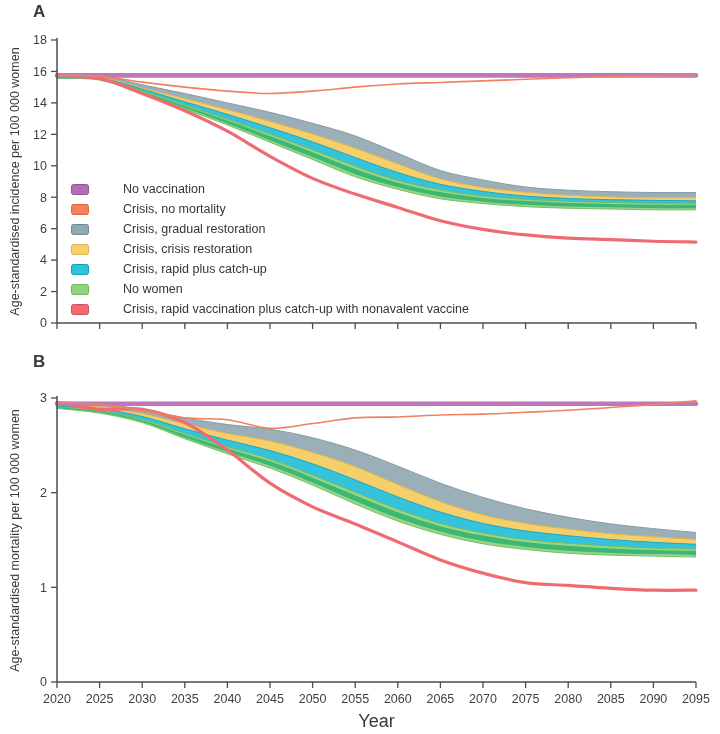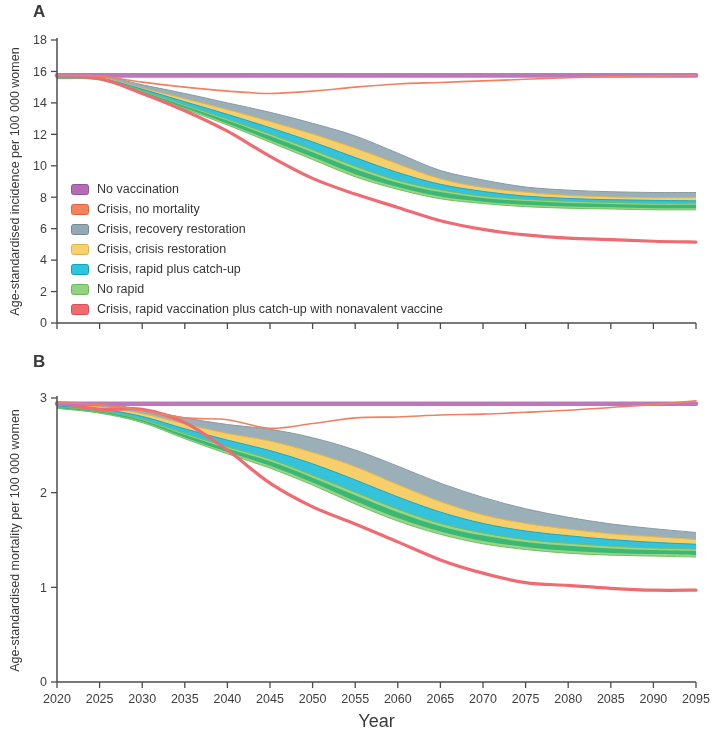--- a/index.html
+++ b/index.html
@@ -14,21 +14,21 @@
           white-space:nowrap;}
   #ylabelA{left:8px;top:323px;}
   #ylabelB{left:8px;top:682px;}
   .xlabel{position:absolute;left:57px;top:711px;width:639px;text-align:center;
           font-size:18px;color:#3a3a3a;}
   svg{position:absolute;left:0;top:0;}
   .legend{position:absolute;left:71px;top:179px;}
   .legend-item{display:flex;align-items:center;height:20px;}
   .legend-swatch{width:16px;height:9px;border-radius:2.5px;border:1.4px solid #888;
                  margin-right:8px;flex:0 0 auto;}
-  .legend-label{font-size:12.5px;color:#363636;white-space:nowrap;line-height:1;}
+  .legend-label{font-size:12.5px;color:#363636;white-space:nowrap;line-height:1;margin-left:26px;}
 </style>
 </head>
 <body>
 
 <div class="canvas">
 
   <svg id="chart" width="720" height="734" viewBox="0 0 720 734">
       <path d="M57.00,74.59C64.10,74.72 85.40,73.67 99.60,75.38C113.80,77.08 128.00,81.79 142.20,84.81C156.40,87.82 170.60,90.44 184.80,93.46C199.00,96.47 213.20,99.74 227.40,102.89C241.60,106.03 255.80,108.92 270.00,112.32C284.20,115.73 298.40,119.40 312.60,123.33C326.80,127.26 341.00,130.93 355.20,135.91C369.40,140.88 383.60,147.44 397.80,153.20C412.00,158.96 426.20,166.04 440.40,170.49C454.60,174.95 468.80,177.18 483.00,179.93C497.20,182.68 511.40,185.30 525.60,187.00C539.80,188.71 554.00,189.36 568.20,190.15C582.40,190.93 596.60,191.33 610.80,191.72C625.00,192.11 639.20,192.37 653.40,192.51C667.60,192.64 688.90,192.51 696.00,192.51L696.00,198.01C688.90,198.01 667.60,198.14 653.40,198.01C639.20,197.88 625.00,197.62 610.80,197.22C596.60,196.83 582.40,196.44 568.20,195.65C554.00,194.86 539.80,193.82 525.60,192.51C511.40,191.20 497.20,190.02 483.00,187.79C468.80,185.56 454.60,183.07 440.40,179.14C426.20,175.21 412.00,169.32 397.80,164.21C383.60,159.10 369.40,153.46 355.20,148.48C341.00,143.50 326.80,138.79 312.60,134.33C298.40,129.88 284.20,125.82 270.00,121.76C255.80,117.69 241.60,113.76 227.40,109.96C213.20,106.16 199.00,102.55 184.80,98.96C170.60,95.37 156.40,91.96 142.20,88.42C128.00,84.89 113.80,79.78 99.60,77.73C85.40,75.69 64.10,76.42 57.00,76.16Z" fill="#9aafb8" stroke="none"></path>
       <path d="M57.00,74.59C64.10,74.72 85.40,73.67 99.60,75.38C113.80,77.08 128.00,81.79 142.20,84.81C156.40,87.82 170.60,90.44 184.80,93.46C199.00,96.47 213.20,99.74 227.40,102.89C241.60,106.03 255.80,108.92 270.00,112.32C284.20,115.73 298.40,119.40 312.60,123.33C326.80,127.26 341.00,130.93 355.20,135.91C369.40,140.88 383.60,147.44 397.80,153.20C412.00,158.96 426.20,166.04 440.40,170.49C454.60,174.95 468.80,177.18 483.00,179.93C497.20,182.68 511.40,185.30 525.60,187.00C539.80,188.71 554.00,189.36 568.20,190.15C582.40,190.93 596.60,191.33 610.80,191.72C625.00,192.11 639.20,192.37 653.40,192.51C667.60,192.64 688.90,192.51 696.00,192.51" fill="none" stroke="#859ba5" stroke-width="1" stroke-linejoin="round"></path>
       <path d="M57.00,76.16C64.10,76.42 85.40,75.69 99.60,77.73C113.80,79.78 128.00,84.89 142.20,88.42C156.40,91.96 170.60,95.37 184.80,98.96C199.00,102.55 213.20,106.16 227.40,109.96C241.60,113.76 255.80,117.69 270.00,121.76C284.20,125.82 298.40,129.88 312.60,134.33C326.80,138.79 341.00,143.50 355.20,148.48C369.40,153.46 383.60,159.10 397.80,164.21C412.00,169.32 426.20,175.21 440.40,179.14C454.60,183.07 468.80,185.56 483.00,187.79C497.20,190.02 511.40,191.20 525.60,192.51C539.80,193.82 554.00,194.86 568.20,195.65C582.40,196.44 596.60,196.83 610.80,197.22C625.00,197.62 639.20,197.88 653.40,198.01C667.60,198.14 688.90,198.01 696.00,198.01" fill="none" stroke="#859ba5" stroke-width="1" stroke-linejoin="round"></path>
@@ -155,33 +155,33 @@
     <div class="legend-item">
       <span class="legend-swatch" style="background: rgb(181, 108, 180); border-color: rgb(143, 86, 148);"></span>
       <span class="legend-label">No vaccination</span>
     </div>
     <div class="legend-item">
       <span class="legend-swatch" style="background: rgb(245, 129, 95); border-color: rgb(226, 100, 60);"></span>
       <span class="legend-label">Crisis, no mortality</span>
     </div>
     <div class="legend-item">
       <span class="legend-swatch" style="background: rgb(147, 169, 178); border-color: rgb(111, 139, 150);"></span>
-      <span class="legend-label">Crisis, recovery restoration</span>
+      <span class="legend-label">Crisis, gradual restoration</span>
     </div>
     <div class="legend-item">
       <span class="legend-swatch" style="background: rgb(248, 209, 110); border-color: rgb(221, 180, 75);"></span>
       <span class="legend-label">Crisis, crisis restoration</span>
     </div>
     <div class="legend-item">
       <span class="legend-swatch" style="background: rgb(46, 196, 222); border-color: rgb(20, 159, 186);"></span>
       <span class="legend-label">Crisis, rapid plus catch-up</span>
     </div>
     <div class="legend-item">
       <span class="legend-swatch" style="background: rgb(146, 210, 129); border-color: rgb(108, 181, 92);"></span>
-      <span class="legend-label">No rapid</span>
+      <span class="legend-label">No women</span>
     </div>
     <div class="legend-item">
       <span class="legend-swatch" style="background: rgb(240, 105, 111); border-color: rgb(212, 79, 88);"></span>
       <span class="legend-label">Crisis, rapid vaccination plus catch-up with nonavalent vaccine</span>
     </div>
   </div>
 
 </div>
 
 </body></html>

